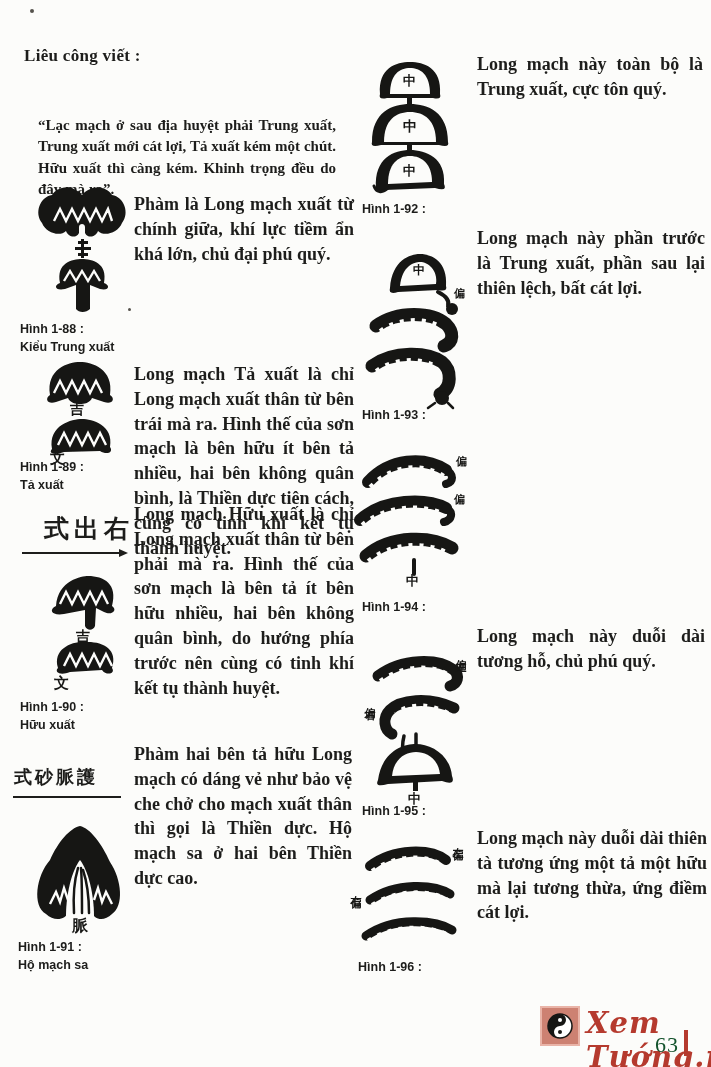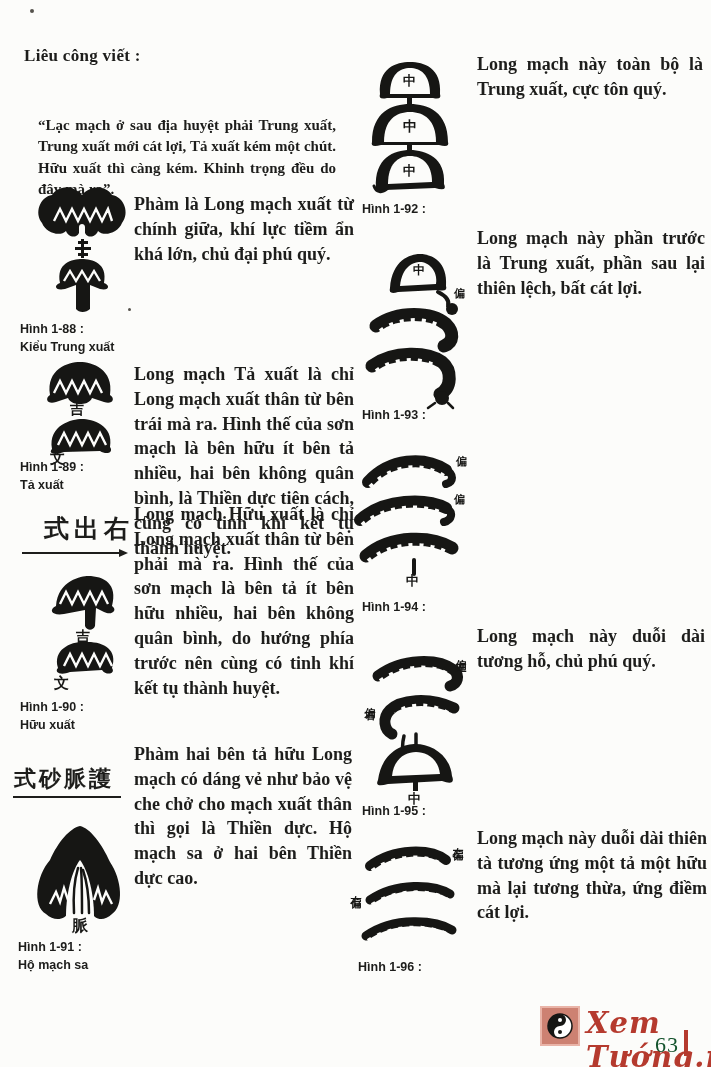--- a/index.html
+++ b/index.html
@@ -89,21 +89,21 @@
     </svg>
     <span class="glyph" style="left:34px;top:58px;font-size:14px;">吉</span>
     <span class="glyph" style="left:12px;top:104px;font-size:15px;">文</span>
   </div>
   <div class="abs para" style="left:134px;top:502px;width:220px;">Long mạch Hữu xuất là chỉ Long mạch xuất thân từ bên phải mà ra. Hình thế của sơn mạch là bên tả ít bên hữu nhiều, hai bên không quân bình, do hướng phía trước nên cùng có tinh khí kết tụ thành huyệt.</div>
   <div class="abs caption" style="left:20px;top:698px;width:110px;">
     <div>Hình 1-90 :</div>
     <div>Hữu xuất</div>
   </div>
 
-  <div class="abs cjk-header" style="left:14px;top:768px;font-size:22px;letter-spacing:3px;">式砂脈護</div>
+  <div class="abs cjk-header" style="left:14px;top:768px;font-size:18px;letter-spacing:3px;">式砂脈護</div>
   <div class="underline" style="left:13px;top:796px;width:108px;"></div>
 
   <div class="fig" style="left:28px;top:816px;width:104px;height:120px;">
     <svg width="104" height="120" viewBox="0 0 104 120">
       <path class="ink" d="M18,98 C4,90 8,60 22,44 C30,26 42,12 52,10 C62,12 74,28 82,46 C94,64 96,90 84,98 C76,106 66,104 64,96 L40,96 C38,104 26,106 18,98 Z"></path>
       <path class="paper" d="M38,100 C38,78 44,54 52,44 C60,54 66,78 66,100 Z"></path>
       <path class="stroke" style="stroke-width:2.5" d="M46,97 C45,80 47,62 50,52"></path>
       <path class="stroke" style="stroke-width:2.5" d="M54,97 C54,80 54,64 53,52"></path>
       <path class="stroke" style="stroke-width:2.5" d="M61,97 C61,82 59,66 55,54"></path>
       <polyline class="zig" points="22,88 28,76 32,86 36,72 40,84"></polyline>

